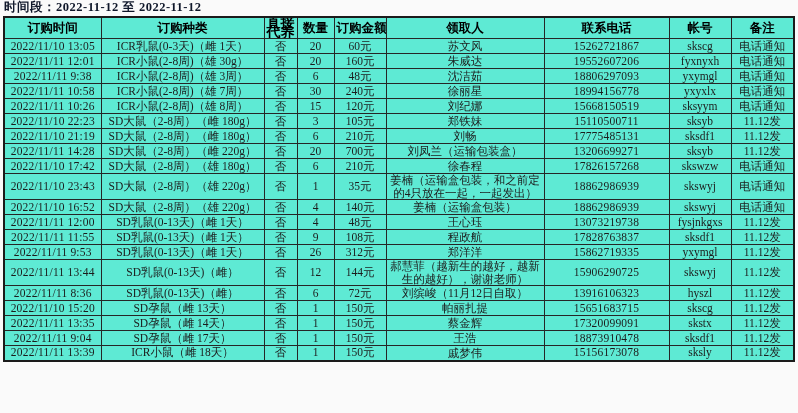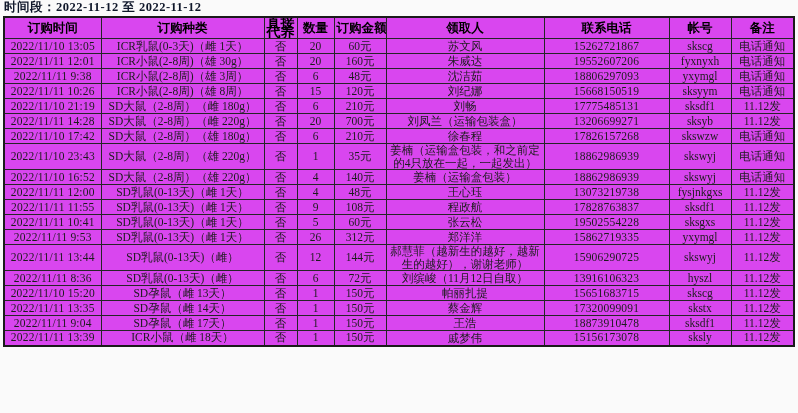--- a/index.html
+++ b/index.html
@@ -17,21 +17,21 @@
     font-size: 12.5px; font-weight: 600;
     color: #0f172a; letter-spacing: 0.5px;
     white-space: nowrap;
   }
 
   table.orders {
     border-collapse: collapse;
     table-layout: fixed;
     margin-left: 3px;
     width: 790px;
-    background: #d946ef;
+    background: #5eead4;
   }
   table.orders th, table.orders td {
     border: 1px solid #262626;
     text-align: center;
     vertical-align: middle;
     padding: 0 2px;
     overflow: hidden;
   }
   table.orders { border: 2px solid #1b1b1b; }
 
@@ -117,31 +117,53 @@
           <td class="col-order_type">ICR小鼠(2-8周)（雄 3周）</td>
           <td class="col-direct_foster">否</td>
           <td class="col-quantity">6</td>
           <td class="col-order_amount">48元</td>
           <td class="col-recipient">沈洁茹</td>
           <td class="col-phone">18806297093</td>
           <td class="col-account">yxymgl</td>
           <td class="col-note">电话通知</td>
         </tr>
         <tr>
+          <td class="col-order_time">2022/11/11 10:58</td>
+          <td class="col-order_type">ICR小鼠(2-8周)（雄 7周）</td>
+          <td class="col-direct_foster">否</td>
+          <td class="col-quantity">30</td>
+          <td class="col-order_amount">240元</td>
+          <td class="col-recipient">徐丽星</td>
+          <td class="col-phone">18994156778</td>
+          <td class="col-account">yxyxlx</td>
+          <td class="col-note">电话通知</td>
+        </tr>
+        <tr>
           <td class="col-order_time">2022/11/11 10:26</td>
           <td class="col-order_type">ICR小鼠(2-8周)（雄 8周）</td>
           <td class="col-direct_foster">否</td>
           <td class="col-quantity">15</td>
           <td class="col-order_amount">120元</td>
           <td class="col-recipient">刘纪娜</td>
           <td class="col-phone">15668150519</td>
           <td class="col-account">sksyym</td>
           <td class="col-note">电话通知</td>
         </tr>
         <tr>
+          <td class="col-order_time">2022/11/10 22:23</td>
+          <td class="col-order_type">SD大鼠（2-8周）（雌 180g）</td>
+          <td class="col-direct_foster">否</td>
+          <td class="col-quantity">3</td>
+          <td class="col-order_amount">105元</td>
+          <td class="col-recipient">郑铁妹</td>
+          <td class="col-phone">15110500711</td>
+          <td class="col-account">sksyb</td>
+          <td class="col-note">11.12发</td>
+        </tr>
+        <tr>
           <td class="col-order_time">2022/11/10 21:19</td>
           <td class="col-order_type">SD大鼠（2-8周）（雌 180g）</td>
           <td class="col-direct_foster">否</td>
           <td class="col-quantity">6</td>
           <td class="col-order_amount">210元</td>
           <td class="col-recipient">刘畅</td>
           <td class="col-phone">17775485131</td>
           <td class="col-account">sksdf1</td>
           <td class="col-note">11.12发</td>
         </tr>
@@ -205,31 +227,20 @@
           <td class="col-order_type">SD乳鼠(0-13天)（雌 1天）</td>
           <td class="col-direct_foster">否</td>
           <td class="col-quantity">9</td>
           <td class="col-order_amount">108元</td>
           <td class="col-recipient">程政航</td>
           <td class="col-phone">17828763837</td>
           <td class="col-account">sksdf1</td>
           <td class="col-note">11.12发</td>
         </tr>
         <tr>
-          <td class="col-order_time">2022/11/11 10:41</td>
-          <td class="col-order_type">SD乳鼠(0-13天)（雌 1天）</td>
-          <td class="col-direct_foster">否</td>
-          <td class="col-quantity">5</td>
-          <td class="col-order_amount">60元</td>
-          <td class="col-recipient">张云松</td>
-          <td class="col-phone">19502554228</td>
-          <td class="col-account">sksgxs</td>
-          <td class="col-note">11.12发</td>
-        </tr>
-        <tr>
           <td class="col-order_time">2022/11/11 9:53</td>
           <td class="col-order_type">SD乳鼠(0-13天)（雌 1天）</td>
           <td class="col-direct_foster">否</td>
           <td class="col-quantity">26</td>
           <td class="col-order_amount">312元</td>
           <td class="col-recipient">郑洋洋</td>
           <td class="col-phone">15862719335</td>
           <td class="col-account">yxymgl</td>
           <td class="col-note">11.12发</td>
         </tr>

